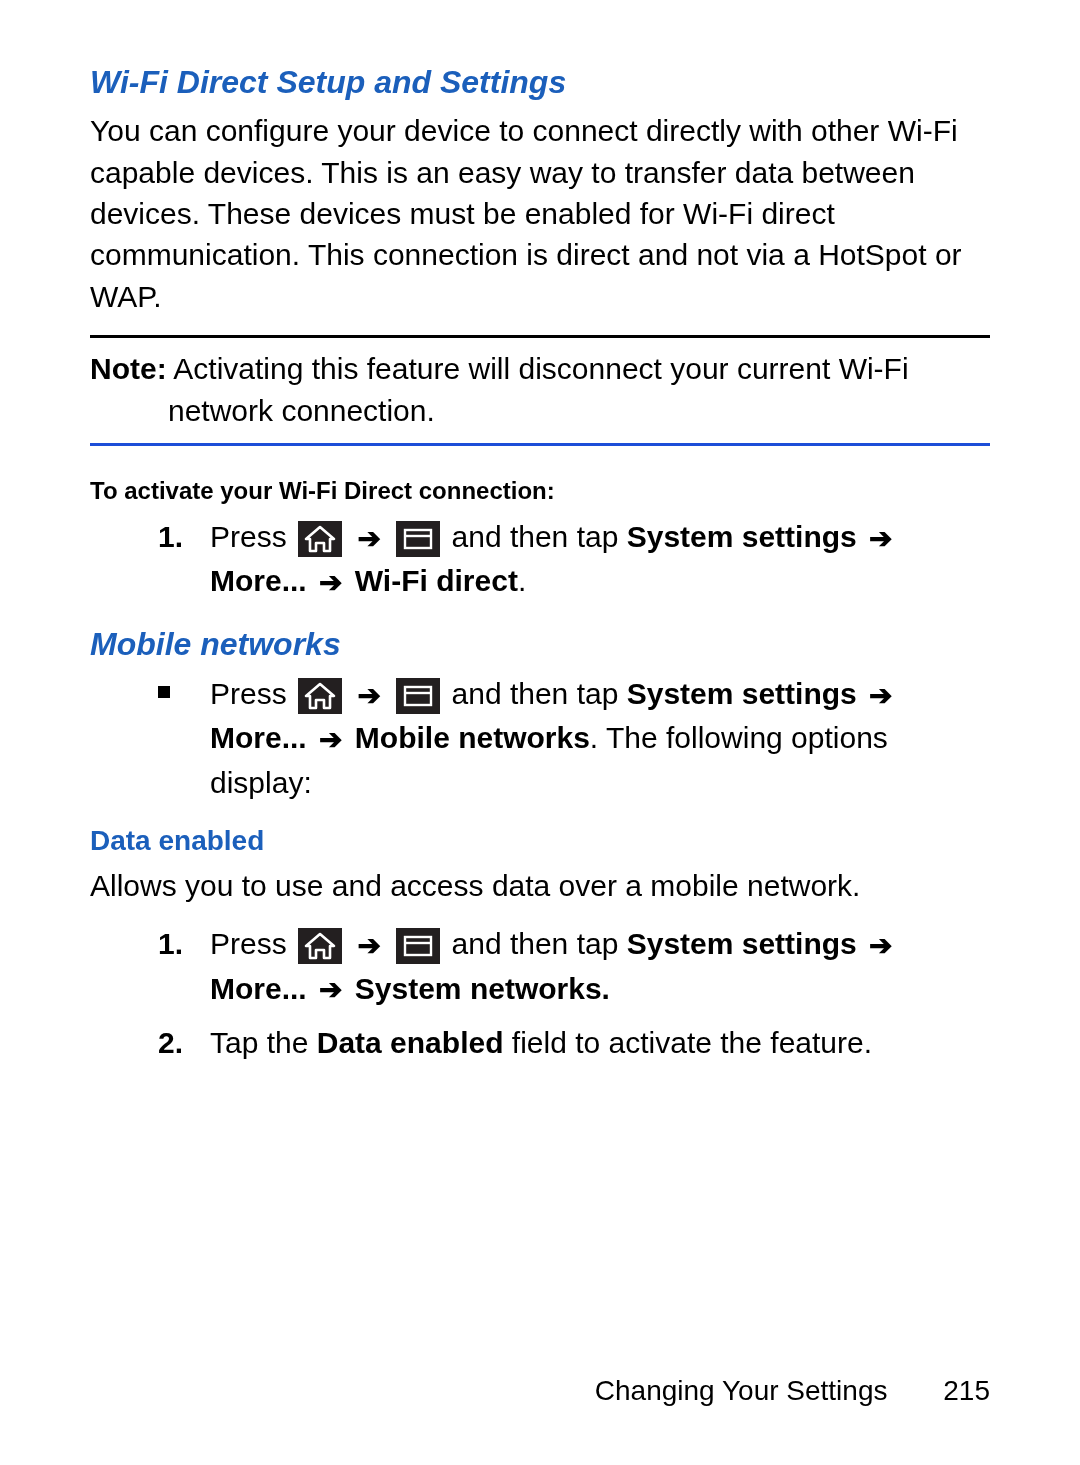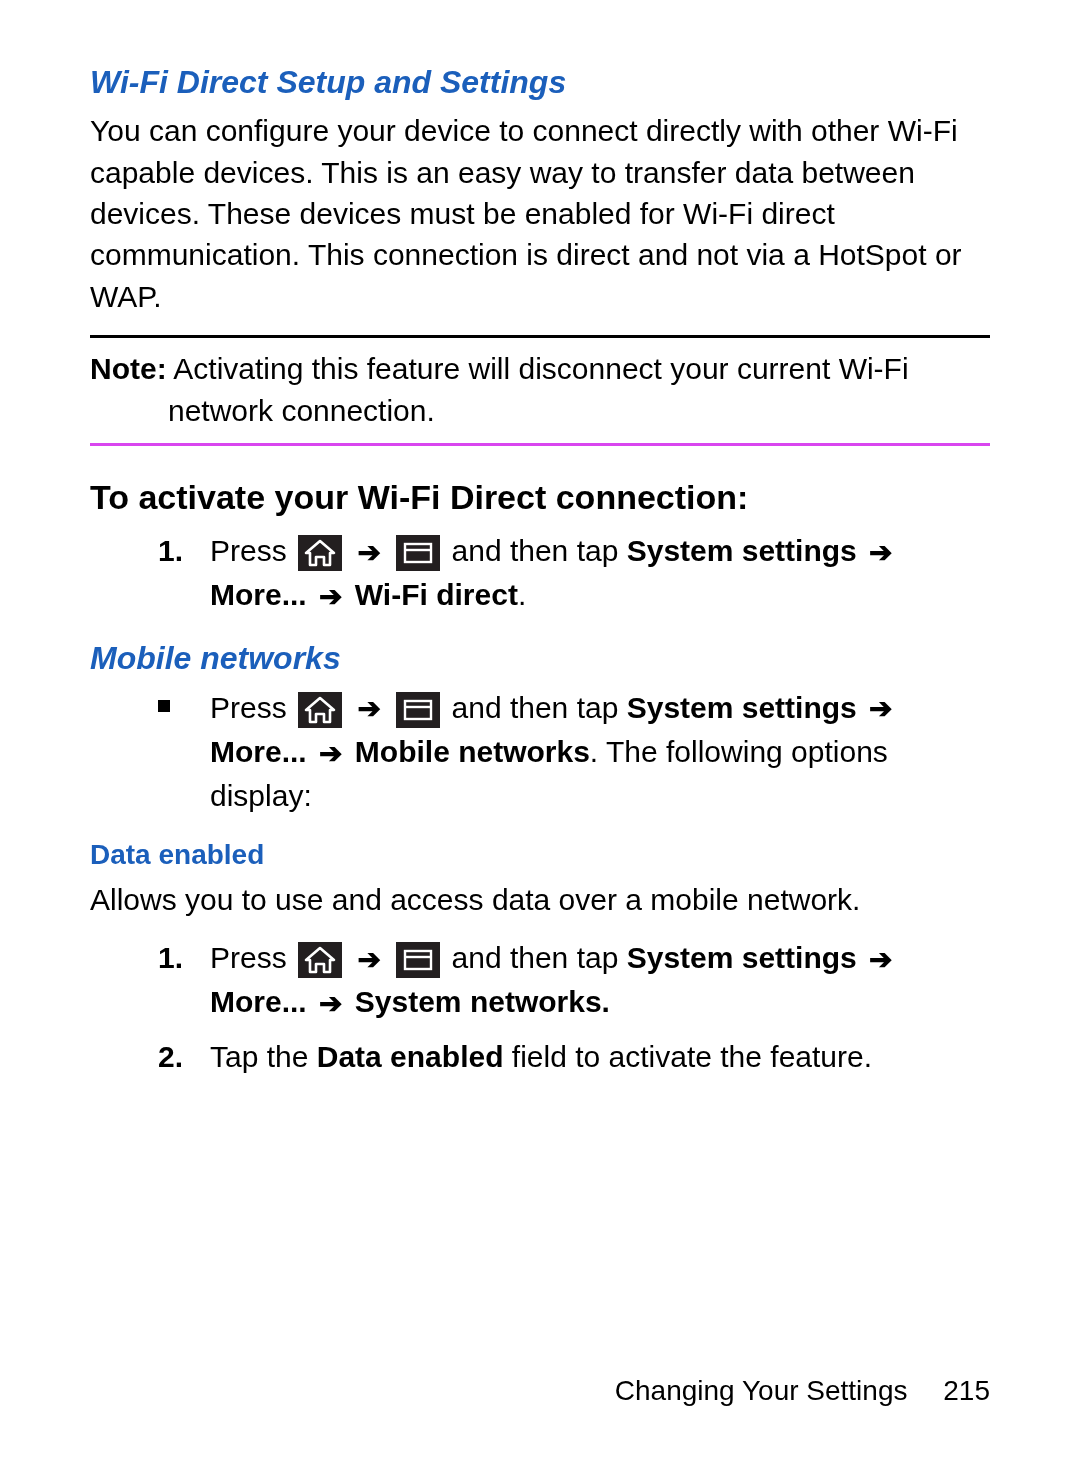--- a/index.html
+++ b/index.html
@@ -26,32 +26,32 @@
     font-style: italic;
     color: #1b5fbb;
     font-size: 32px;
     margin: 0 0 6px 0;
   }
   .body-text {
     margin: 0 0 18px 0;
   }
   .note-block {
     border-top: 3px solid #000;
-    border-bottom: 3px solid #d946ef;
+    border-bottom: 3px solid #1d4ed8;
     padding: 10px 0 12px 0;
     margin: 10px 0 28px 0;
   }
   .note-block .hang {
     text-indent: -78px;
     padding-left: 78px;
   }
   .subhead {
     font-weight: bold;
     margin: 14px 0 8px 0;
-    font-size: 34px;
+    font-size: 24px;
   }
   ol.steps {
     list-style: none;
     margin: 0 0 18px 0;
     padding: 0 0 0 120px;
   }
   ol.steps > li {
     position: relative;
     margin-bottom: 10px;
     line-height: 1.45;
@@ -112,21 +112,21 @@
     margin: 14px 0 4px 0;
   }
   .footer {
     position: absolute;
     bottom: 54px;
     right: 90px;
     font-size: 28px;
   }
   .footer .pg {
     display: inline-block;
-    margin-left: 28px;
+    margin-left: 48px;
   }
 </style>
 </head>
 <body>
 
 <div class="page">
 
   <div class="section-title">Wi-Fi Direct Setup and Settings</div>
   <p class="body-text">You can configure your device to connect directly with other Wi-Fi capable devices. This is an easy way to transfer data between devices. These devices must be enabled for Wi-Fi direct communication. This connection is direct and not via a HotSpot or WAP.</p>
 

